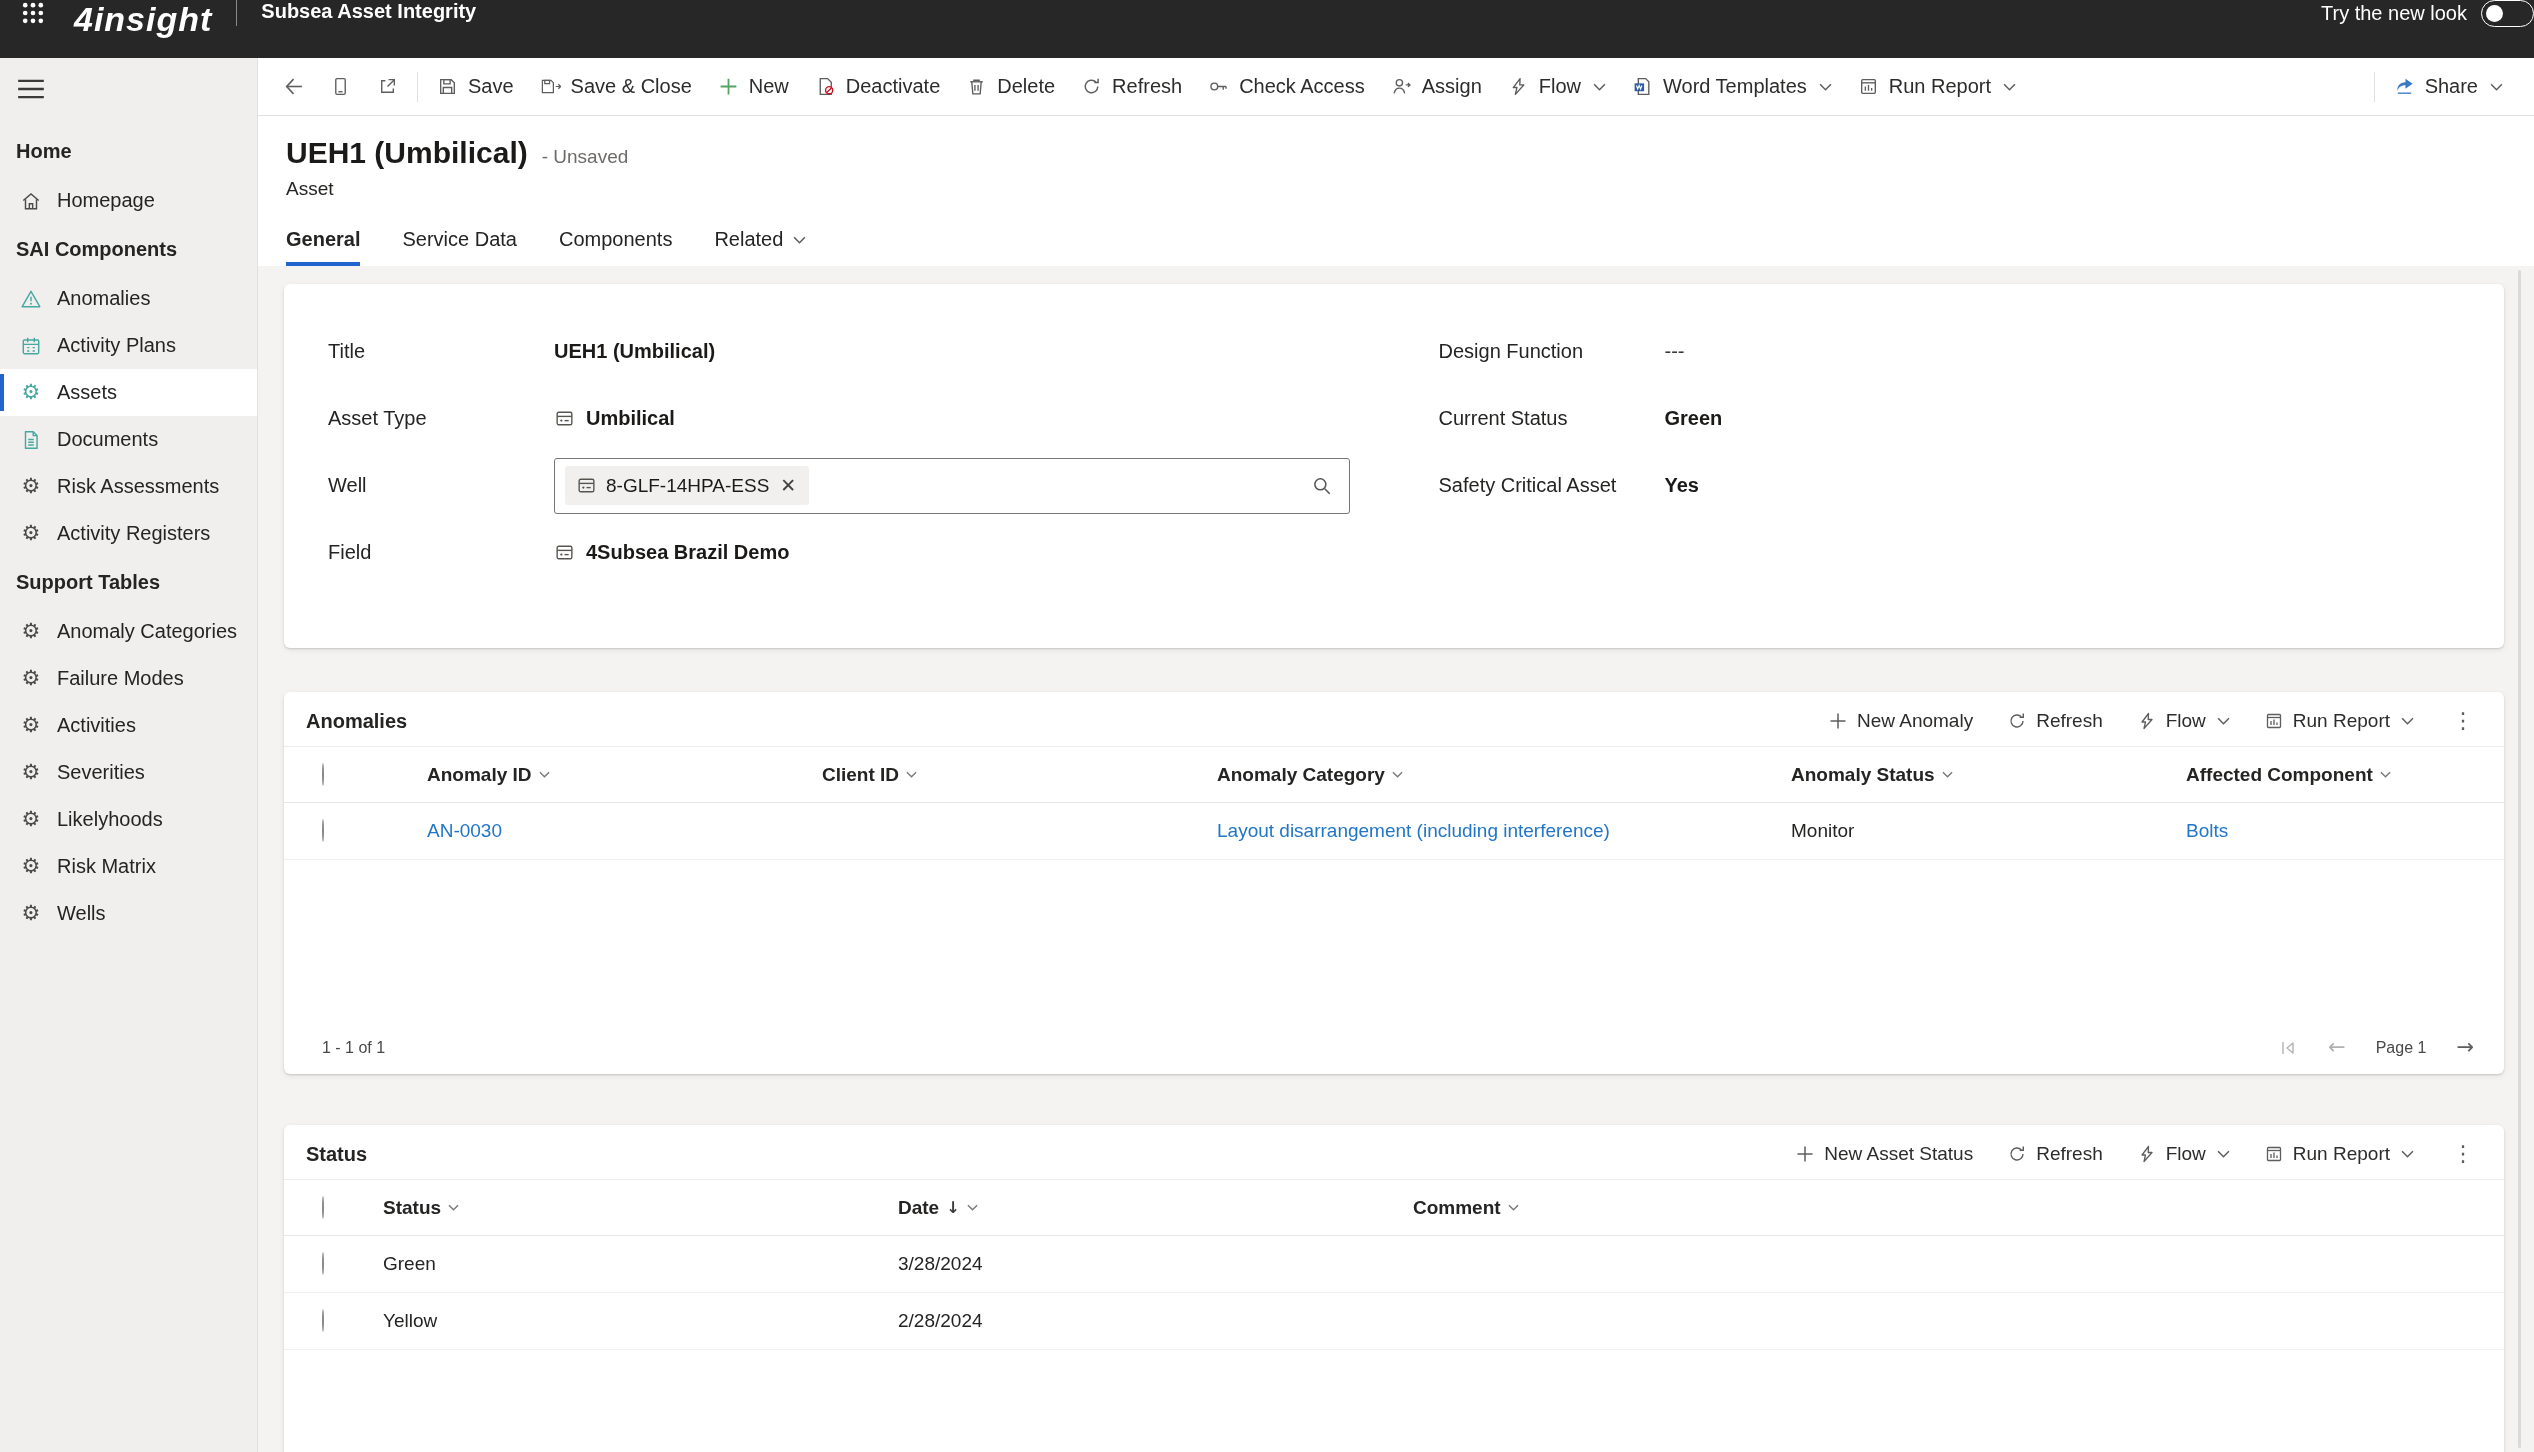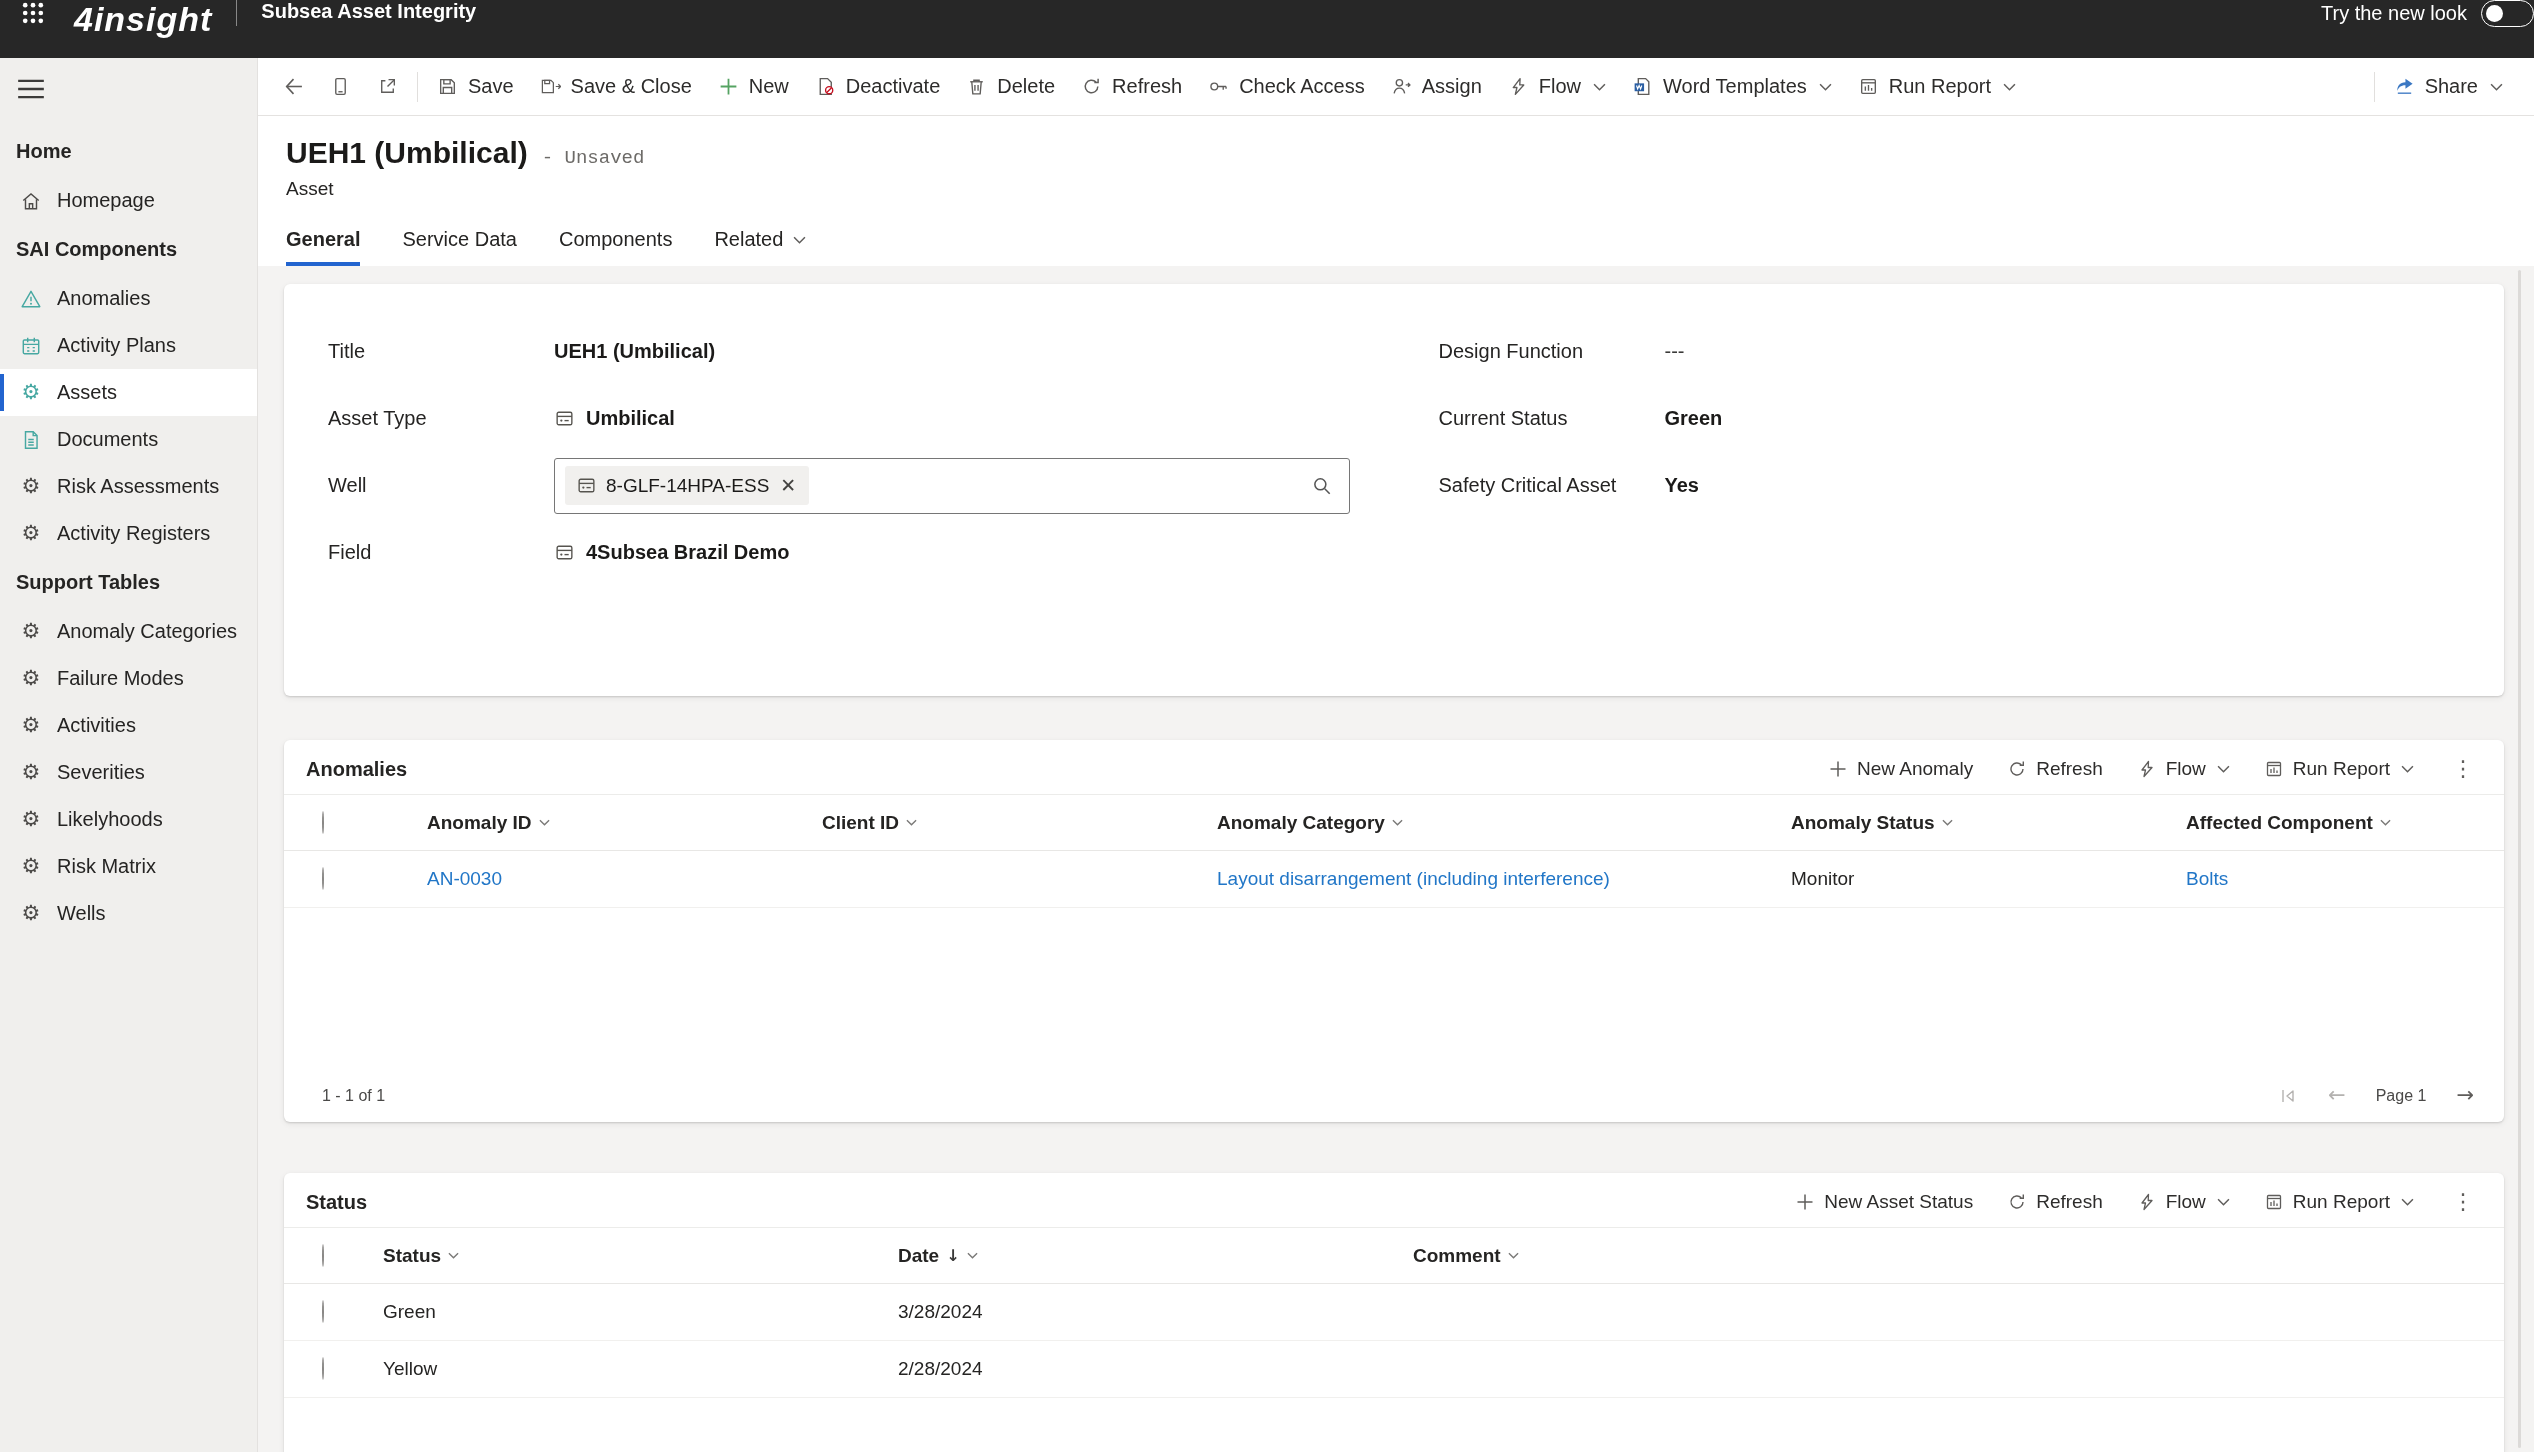--- a/index.html
+++ b/index.html
@@ -59,33 +59,33 @@
   .cmd-icn { width:21px; height:21px; color:#5f5d5b; }
   .chev { width:13px; height:8px; color:#5f5d5b; margin-left:2px; }
   .cmd-div { width:1px; height:30px; background:#e1dfdd; margin:0 6px; }
   .cmd-spacer { flex:1; }
   .share-txt { color:#2d2c2b; }
 
   
   .rec-head { background:#fff; padding:20px 0 0 28px; }
   .rec-titleline { display:flex; align-items:baseline; gap:14px; }
   .rec-title { font-size:30px; font-weight:bold; color:#1b1a19; margin:0; }
-  .rec-state { font-size:19px; color:#6d6b68;font-family:Liberation Mono, monospace; }
+  .rec-state { font-size:19px; color:#6d6b68; }
   .rec-entity { font-size:19px; margin-top:8px; }
   .tabs { display:flex; gap:42px; margin-top:28px; font-size:20px; }
   .tab { padding-bottom:11px; cursor:pointer; display:flex; align-items:center; gap:8px; border-bottom:4px solid transparent; }
   .tab.active { font-weight:bold; border-bottom-color:#2264cf; }
 
   
   .content { flex:1; background:#f4f3f2; padding:18px 30px 0 26px; position:relative; overflow:hidden; }
   .scrolltrack { position:absolute; top:4px; bottom:4px; right:13px; width:3px; background:#dcdad8; border-radius:2px; }
   .card { background:#fff; border-radius:6px; box-shadow:0 1px 2px rgba(0,0,0,.14), 0 2px 6px rgba(0,0,0,.07); }
 
   
-  .form-card { height:412px; padding:34px 44px 20px 44px; display:grid; grid-template-columns:1fr 1fr; column-gap:89px; margin-bottom:44px; }
+  .form-card { height:364px; padding:34px 44px 20px 44px; display:grid; grid-template-columns:1fr 1fr; column-gap:89px; margin-bottom:44px; }
   .fcol { display:flex; flex-direction:column; }
   .frow { display:flex; align-items:center; min-height:67px; }
   .flabel { width:226px; flex-shrink:0; font-size:20px; color:#252423; }
   .fvalue { font-size:20px; font-weight:bold; color:#1b1a19; display:flex; align-items:center; gap:11px; cursor:text; }
   .fvalue.plain { font-weight:normal; color:#3a3938; }
   .ent-icn { width:21px; height:21px; color:#56544f; }
   .lookup-box {
     flex:1; max-width:824px; height:56px; border:1px solid #767676; border-radius:3px;
     display:flex; align-items:center; padding:0 16px 0 10px; gap:10px; background:#fff;
   }

